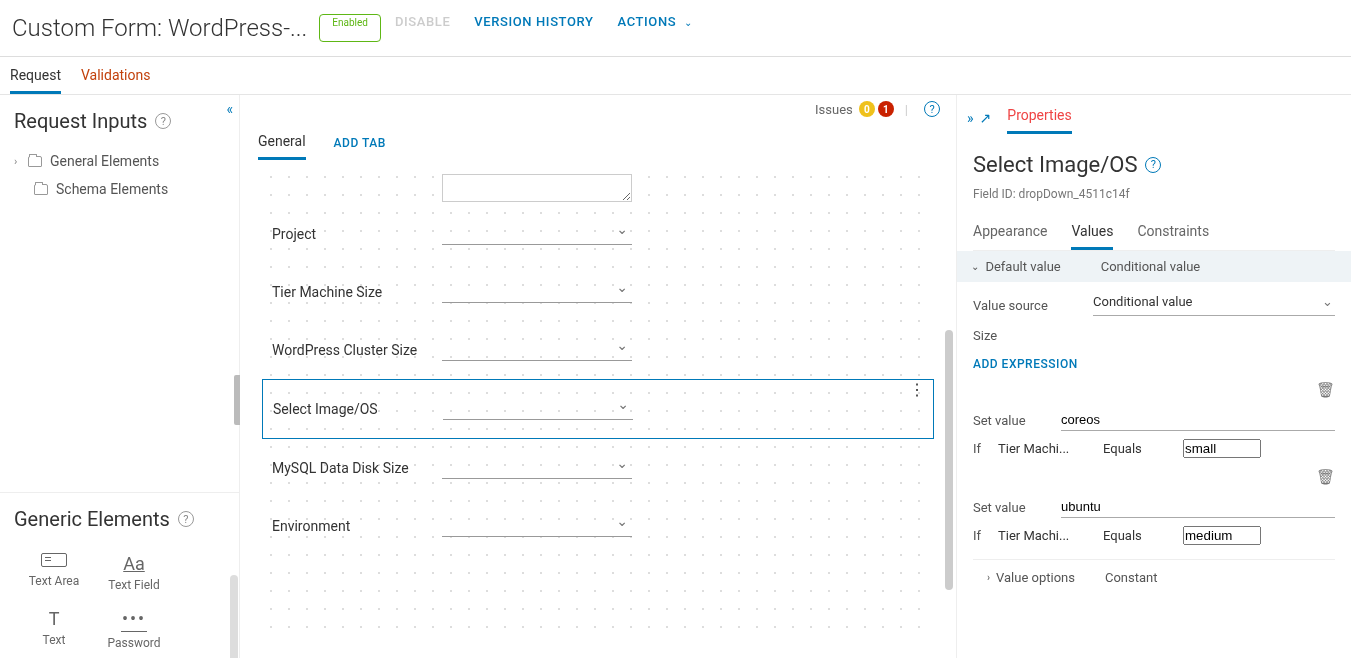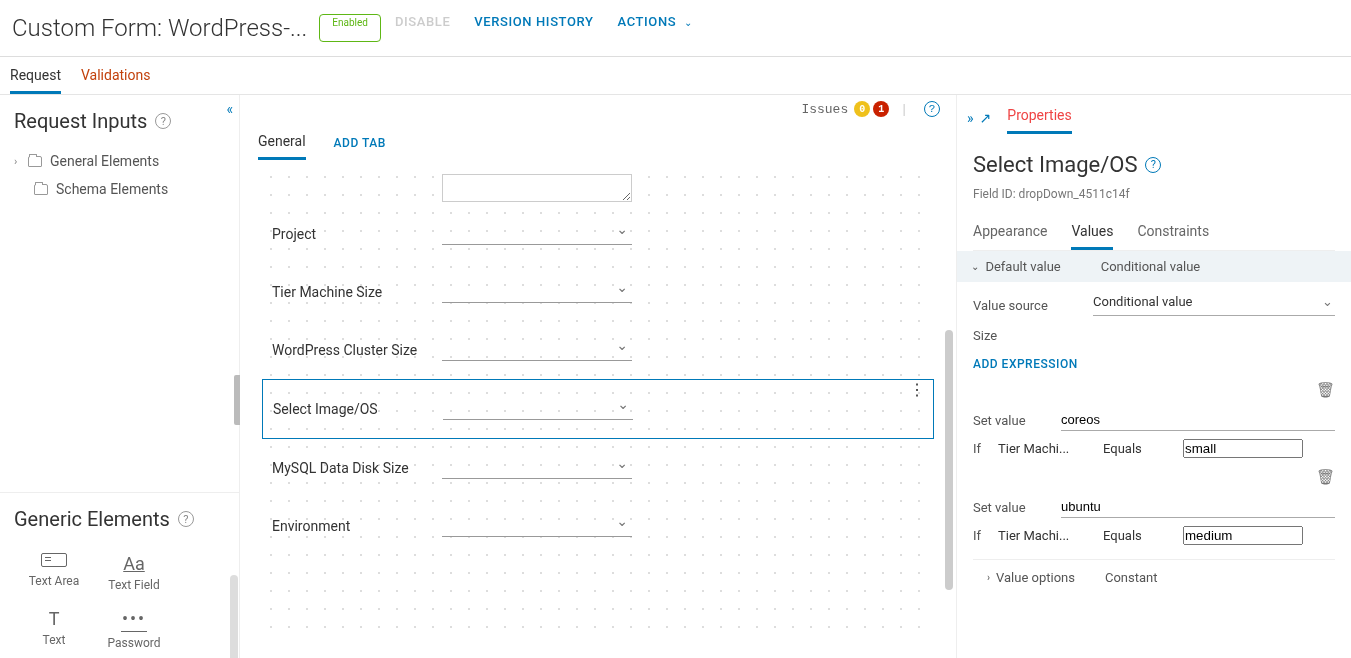--- a/index.html
+++ b/index.html
@@ -37,21 +37,21 @@
 .el-item { width: 80px; text-align: center; padding: 8px 0; font-size: 12px; color: #666; cursor: pointer; }
 .el-icon { font-size: 18px; color: #666; margin-bottom: 4px; display: block; }
 .el-icon.underline { text-decoration: underline; }
 .el-icon.box { display: inline-block; width: 26px; height: 14px; border: 1px solid #666; border-radius: 2px; position: relative; }
 .el-icon.box::after { content: ''; position: absolute; left: 3px; top: 3px; width: 6px; height: 1px; background: #666; box-shadow: 0 3px 0 #666; }
 .el-icon.dots { letter-spacing: 2px; }
 .el-icon.dots::after { content: ''; display: block; width: 26px; height: 1px; background: #666; margin: 2px auto 0; }
 
 
 .center { flex: 1; background: #f7f8f8; display: flex; flex-direction: column; position: relative; }
-.designer-hdr { display: flex; align-items: center; justify-content: flex-end; padding: 6px 16px; background: #fff; font-size: 13px; font-family: Liberation Mono, monospace; }
+.designer-hdr { display: flex; align-items: center; justify-content: flex-end; padding: 6px 16px; background: #fff; font-size: 13px; }
 .issues-label { color: #666; margin-right: 6px; }
 .badge { display: inline-flex; width: 16px; height: 16px; border-radius: 50%; color: #fff; font-size: 10px; font-weight: 700; align-items: center; justify-content: center; margin-right: 3px; }
 .badge.yellow { background: #efc11c; }
 .badge.red { background: #c92100; }
 .divider-v { color: #ccc; margin: 0 8px; }
 .designer-tabs { display: flex; align-items: center; background: #fff; padding: 0 18px; }
 .dtab { padding: 10px 0 8px; margin-right: 28px; font-size: 14px; color: #666; cursor: pointer; }
 .dtab.active { color: #333; border-bottom: 3px solid #0079b8; }
 .dtab.add { color: #0079b8; font-size: 12px; letter-spacing: .5px; font-weight: 500; border-bottom: none; }
 .canvas-wrap { flex: 1; background: #fff; overflow: auto; position: relative; padding: 8px 22px 20px; }
@@ -90,21 +90,21 @@
 .link-small { color: #0079b8; font-size: 12px; letter-spacing: .5px; font-weight: 500; margin-top: 14px; display: inline-block; cursor: pointer; }
 .expr-block { margin-top: 10px; }
 .trash { float: right; color: #777; font-size: 15px; cursor: pointer; }
 .cond-row { display: flex; align-items: center; gap: 8px; margin-top: 10px; font-size: 13px; }
 .cond-row .lbl { width: 80px; color: #555; }
 .cond-row .underinput { border: none; border-bottom: 1px solid #aaa; height: 22px; font-size: 13px; }
 .if-row { display: flex; align-items: center; gap: 10px; margin-top: 8px; font-size: 13px; }
 .if-row .if { width: 15px; color: #555; }
 .if-row .fld { width: 95px; overflow: hidden; text-overflow: ellipsis; white-space: nowrap; }
 .if-row .op { width: 70px; }
-.if-row .val { width: 120px; }
+.if-row .val { width: 78px; }
 .acc-bar2 { padding: 10px 4px 10px 14px; margin-top: 14px; border-top: 1px solid #eee; display: flex; gap: 30px; font-size: 13px; }
 .left-scrollbar { position: absolute; right: 1px; top: 480px; width: 8px; height: 100px; background: #ddd; border-radius: 4px; }
 </style>
 </head>
 <body>
 
 <div class="header">
   <div class="title">Custom Form: WordPress-...</div>
   <span class="pill">Enabled</span>
   <span class="hdr-link disabled">DISABLE</span>

